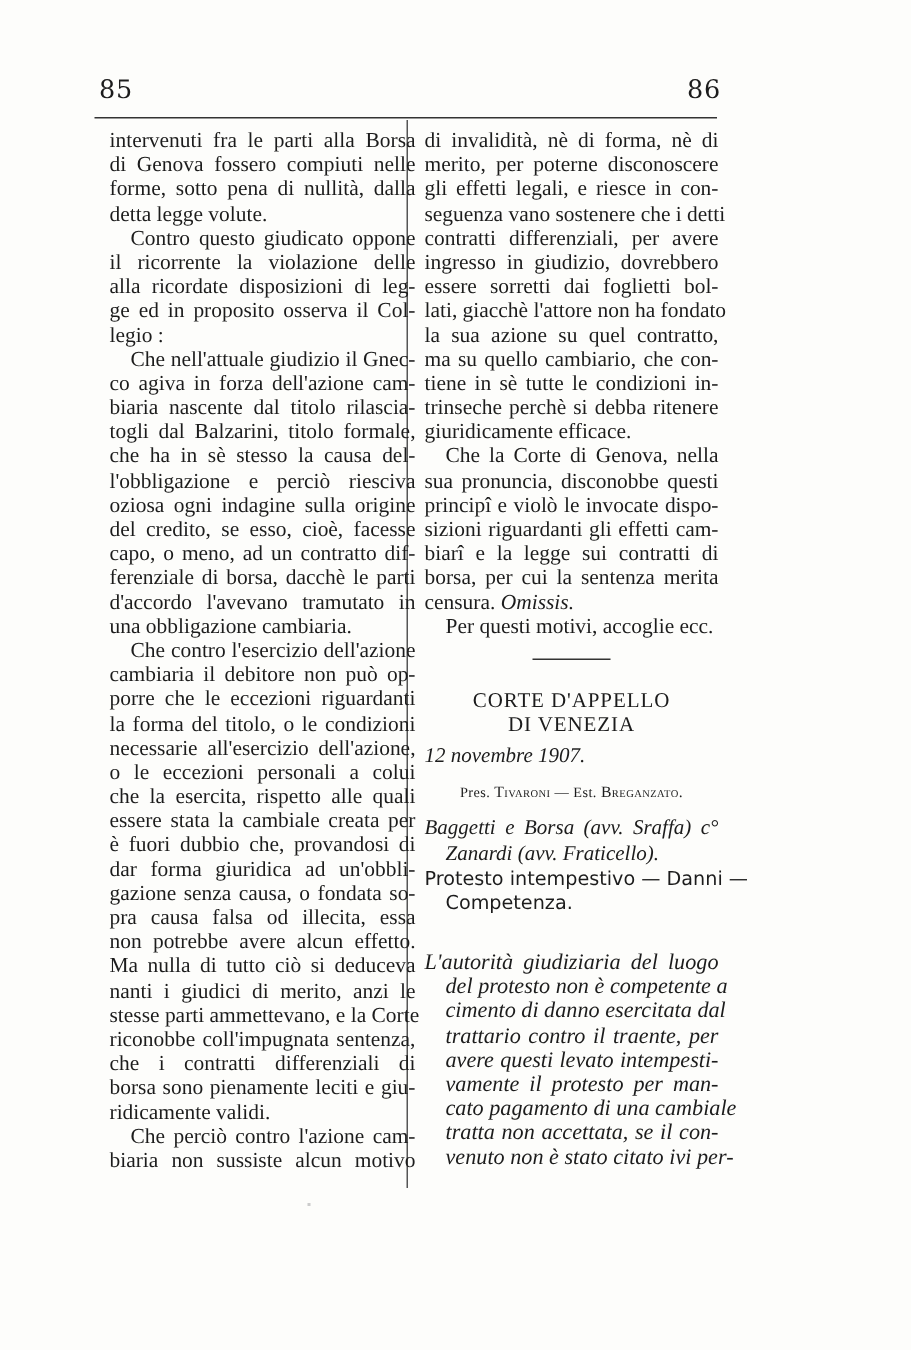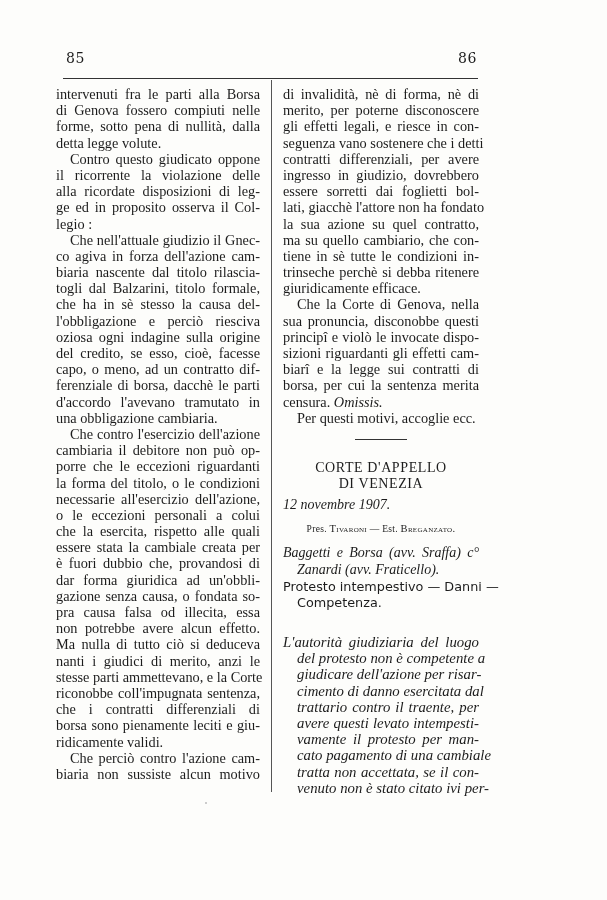--- a/index.html
+++ b/index.html
@@ -1,30 +1,30 @@
 <!DOCTYPE html>
 <html><head>
 <meta charset="utf-8">
 <style>
   html, body { margin:0; padding:0; }
   body {
     width:607px; height:900px; background:#fdfdfb; position:relative; overflow:hidden;
     font-family:"DejaVu Serif", "Liberation Serif", serif; color:#1c1c1c;
   }
-  .page-num { position:absolute; top:50px; font-size:14px; letter-spacing:0.5px; }
+  .page-num { position:absolute; top:50px; font-size:17px; letter-spacing:0.5px; }
   #pn-left { left:66px; }
   #pn-right { left:458px; }
   .top-rule { position:absolute; left:63px; top:78px; width:415px; height:0; border-top:1.5px solid #333; }
   .col-divider { position:absolute; left:271px; top:80px; width:0; height:712px; border-left:1px solid #555; }
   .col {
     position:absolute; top:86px;
     font-family:"Liberation Serif", "DejaVu Serif", serif;
     font-size:14.3px; line-height:16.2px;
   }
-  #col-left { left:56px; width:204px; }
+  #col-left { left:73px; width:204px; }
   #col-right { left:283px; width:196px; }
   .line { display:block; white-space:nowrap; text-align:justify; text-align-last:justify; height:16.2px; }
   .line.last { text-align-last:left; }
   .line.indent { padding-left:14px; }
   .sep-rule { width:52px; margin:13px auto 20px auto; border-top:1.5px solid #333; }
   .court { text-align:center; font-size:14px; letter-spacing:0.6px; line-height:16px; }
   .date { text-align:left; font-style:italic; font-size:14px; margin-top:5px; }
   .judges { text-align:center; font-size:9.5px; margin-top:8px; letter-spacing:0.3px; }
   .judges .sc { font-variant:small-caps; font-size:10.5px; }
   .parties { font-style:italic; font-size:14px; line-height:16.2px; margin-top:8px; }
@@ -130,21 +130,20 @@
     <span class="line">Baggetti e Borsa (avv. Sraffa) c°</span>
     <span class="line indent last">Zanardi (avv. Fraticello).</span>
   </div>
   <div class="heading">
     <span class="line">Protesto intempestivo — Danni —</span>
     <span class="line indent last">Competenza.</span>
   </div>
   <div class="maxim">
     <span class="line">L'autorità giudiziaria del luogo</span>
     <span class="line hang">del protesto non è competente a</span>
-    <span class="line hang">giudicare dell'azione per risar-</span>
     <span class="line hang">cimento di danno esercitata dal</span>
     <span class="line hang">trattario contro il traente, per</span>
     <span class="line hang">avere questi levato intempesti-</span>
     <span class="line hang">vamente il protesto per man-</span>
     <span class="line hang">cato pagamento di una cambiale</span>
     <span class="line hang">tratta non accettata, se il con-</span>
     <span class="line hang">venuto non è stato citato ivi per-</span>
   </div>
 </div>
 

